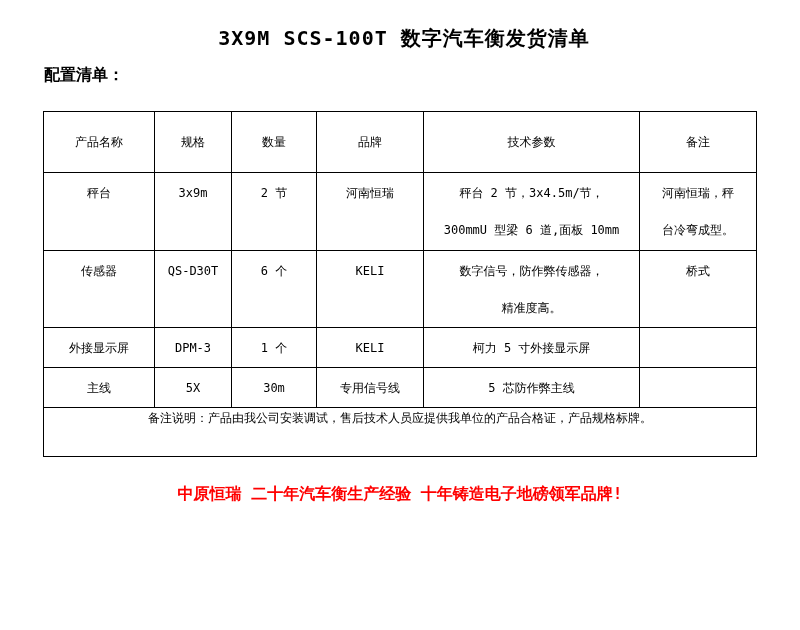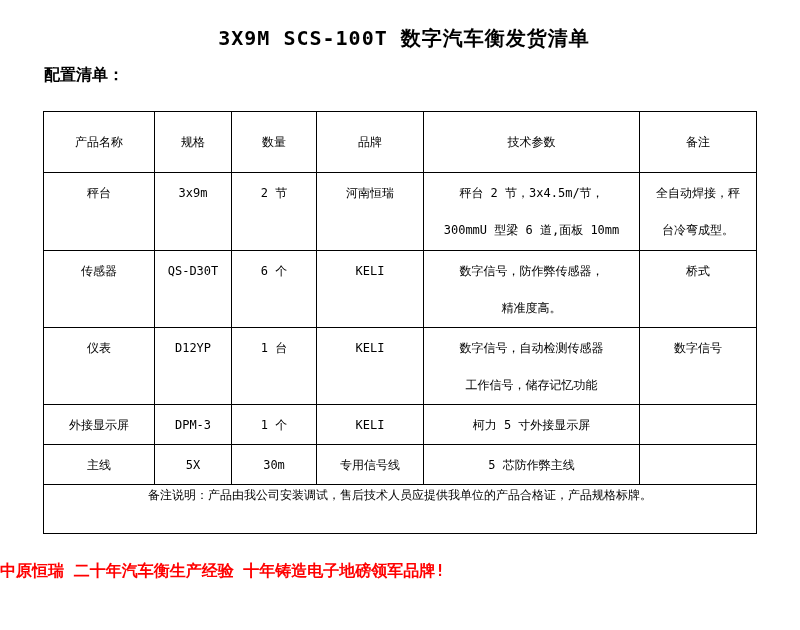--- a/index.html
+++ b/index.html
@@ -47,20 +47,21 @@
   .cl { line-height: 37px; white-space: nowrap; }
   td.remark-cell {
     text-align: left;
     vertical-align: middle;
     padding-left: 9px;
     white-space: nowrap;
     margin-top: 42px;
   }
   .red-footer {
     margin-top: 26px;
+    text-align: center;
     font-size: 16px;
     font-weight: bold;
     line-height: 22px;
   }
 </style>
 </head>
 <body>
 
 <div class="doc-title">3X9M SCS-100T 数字汽车衡发货清单</div>
 
@@ -96,21 +97,21 @@
           <div class="cl">2 节</div>
         </td>
     <td>
           <div class="cl">河南恒瑞</div>
         </td>
     <td>
       <div class="cl">秤台 2 节，3x4.5m/节，</div>
       <div class="cl">300mmU 型梁 6 道,面板 10mm</div>
     </td>
     <td>
-      <div class="cl">全自动焊接，秤</div>
+      <div class="cl">河南恒瑞，秤</div>
       <div class="cl">台冷弯成型。</div>
     </td>
   </tr>
 
   <tr style="height:75px">
     <td>
           <div class="cl">传感器</div>
         </td>
     <td>
           <div class="cl">QS-D30T</div>
@@ -123,41 +124,20 @@
         </td>
     <td>
       <div class="cl">数字信号，防作弊传感器，</div>
       <div class="cl">精准度高。</div>
     </td>
     <td>
           <div class="cl">桥式</div>
         </td>
   </tr>
 
-  <tr style="height:77px">
-    <td>
-          <div class="cl">仪表</div>
-        </td>
-    <td>
-          <div class="cl">D12YP</div>
-        </td>
-    <td>
-          <div class="cl">1 台</div>
-        </td>
-    <td>
-          <div class="cl">KELI</div>
-        </td>
-    <td>
-      <div class="cl">数字信号，自动检测传感器</div>
-      <div class="cl">工作信号，储存记忆功能</div>
-    </td>
-    <td>
-          <div class="cl">数字信号</div>
-        </td>
-  </tr>
 
 
   <tr style="height:38px">
     <td>
           <div class="cl">外接显示屏</div>
         </td>
     <td>
           <div class="cl">DPM-3</div>
         </td>
     <td>

